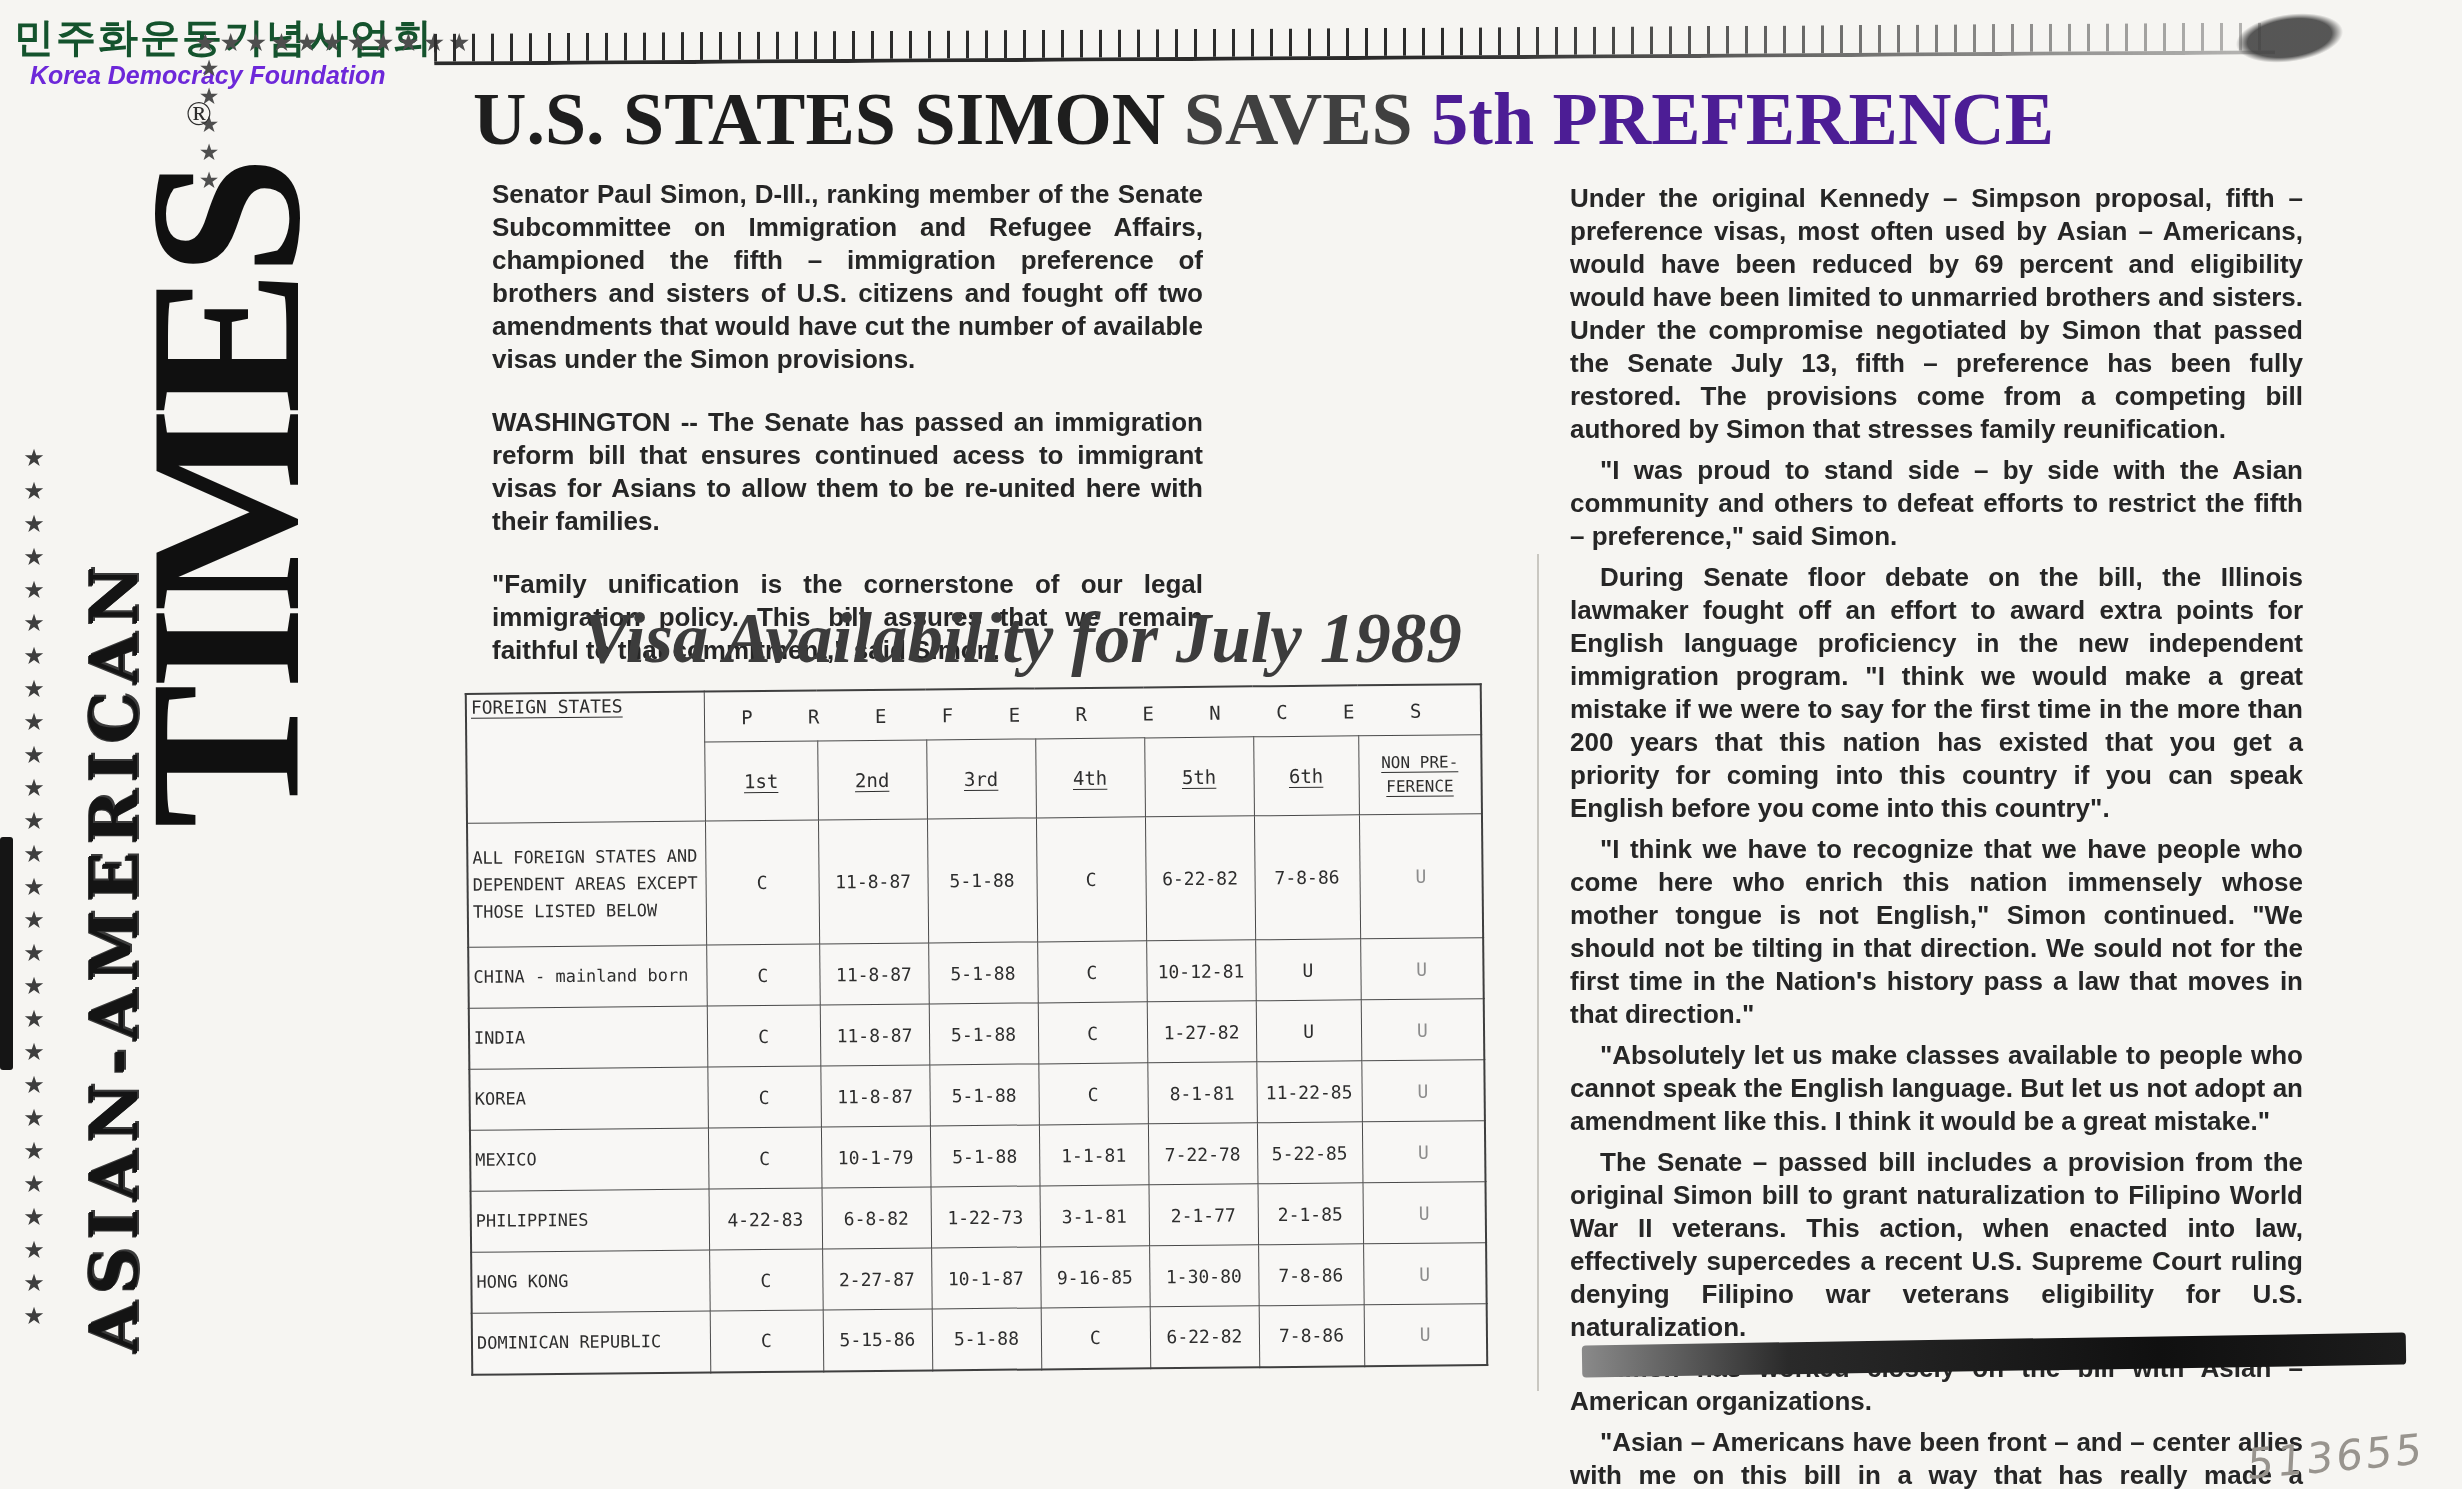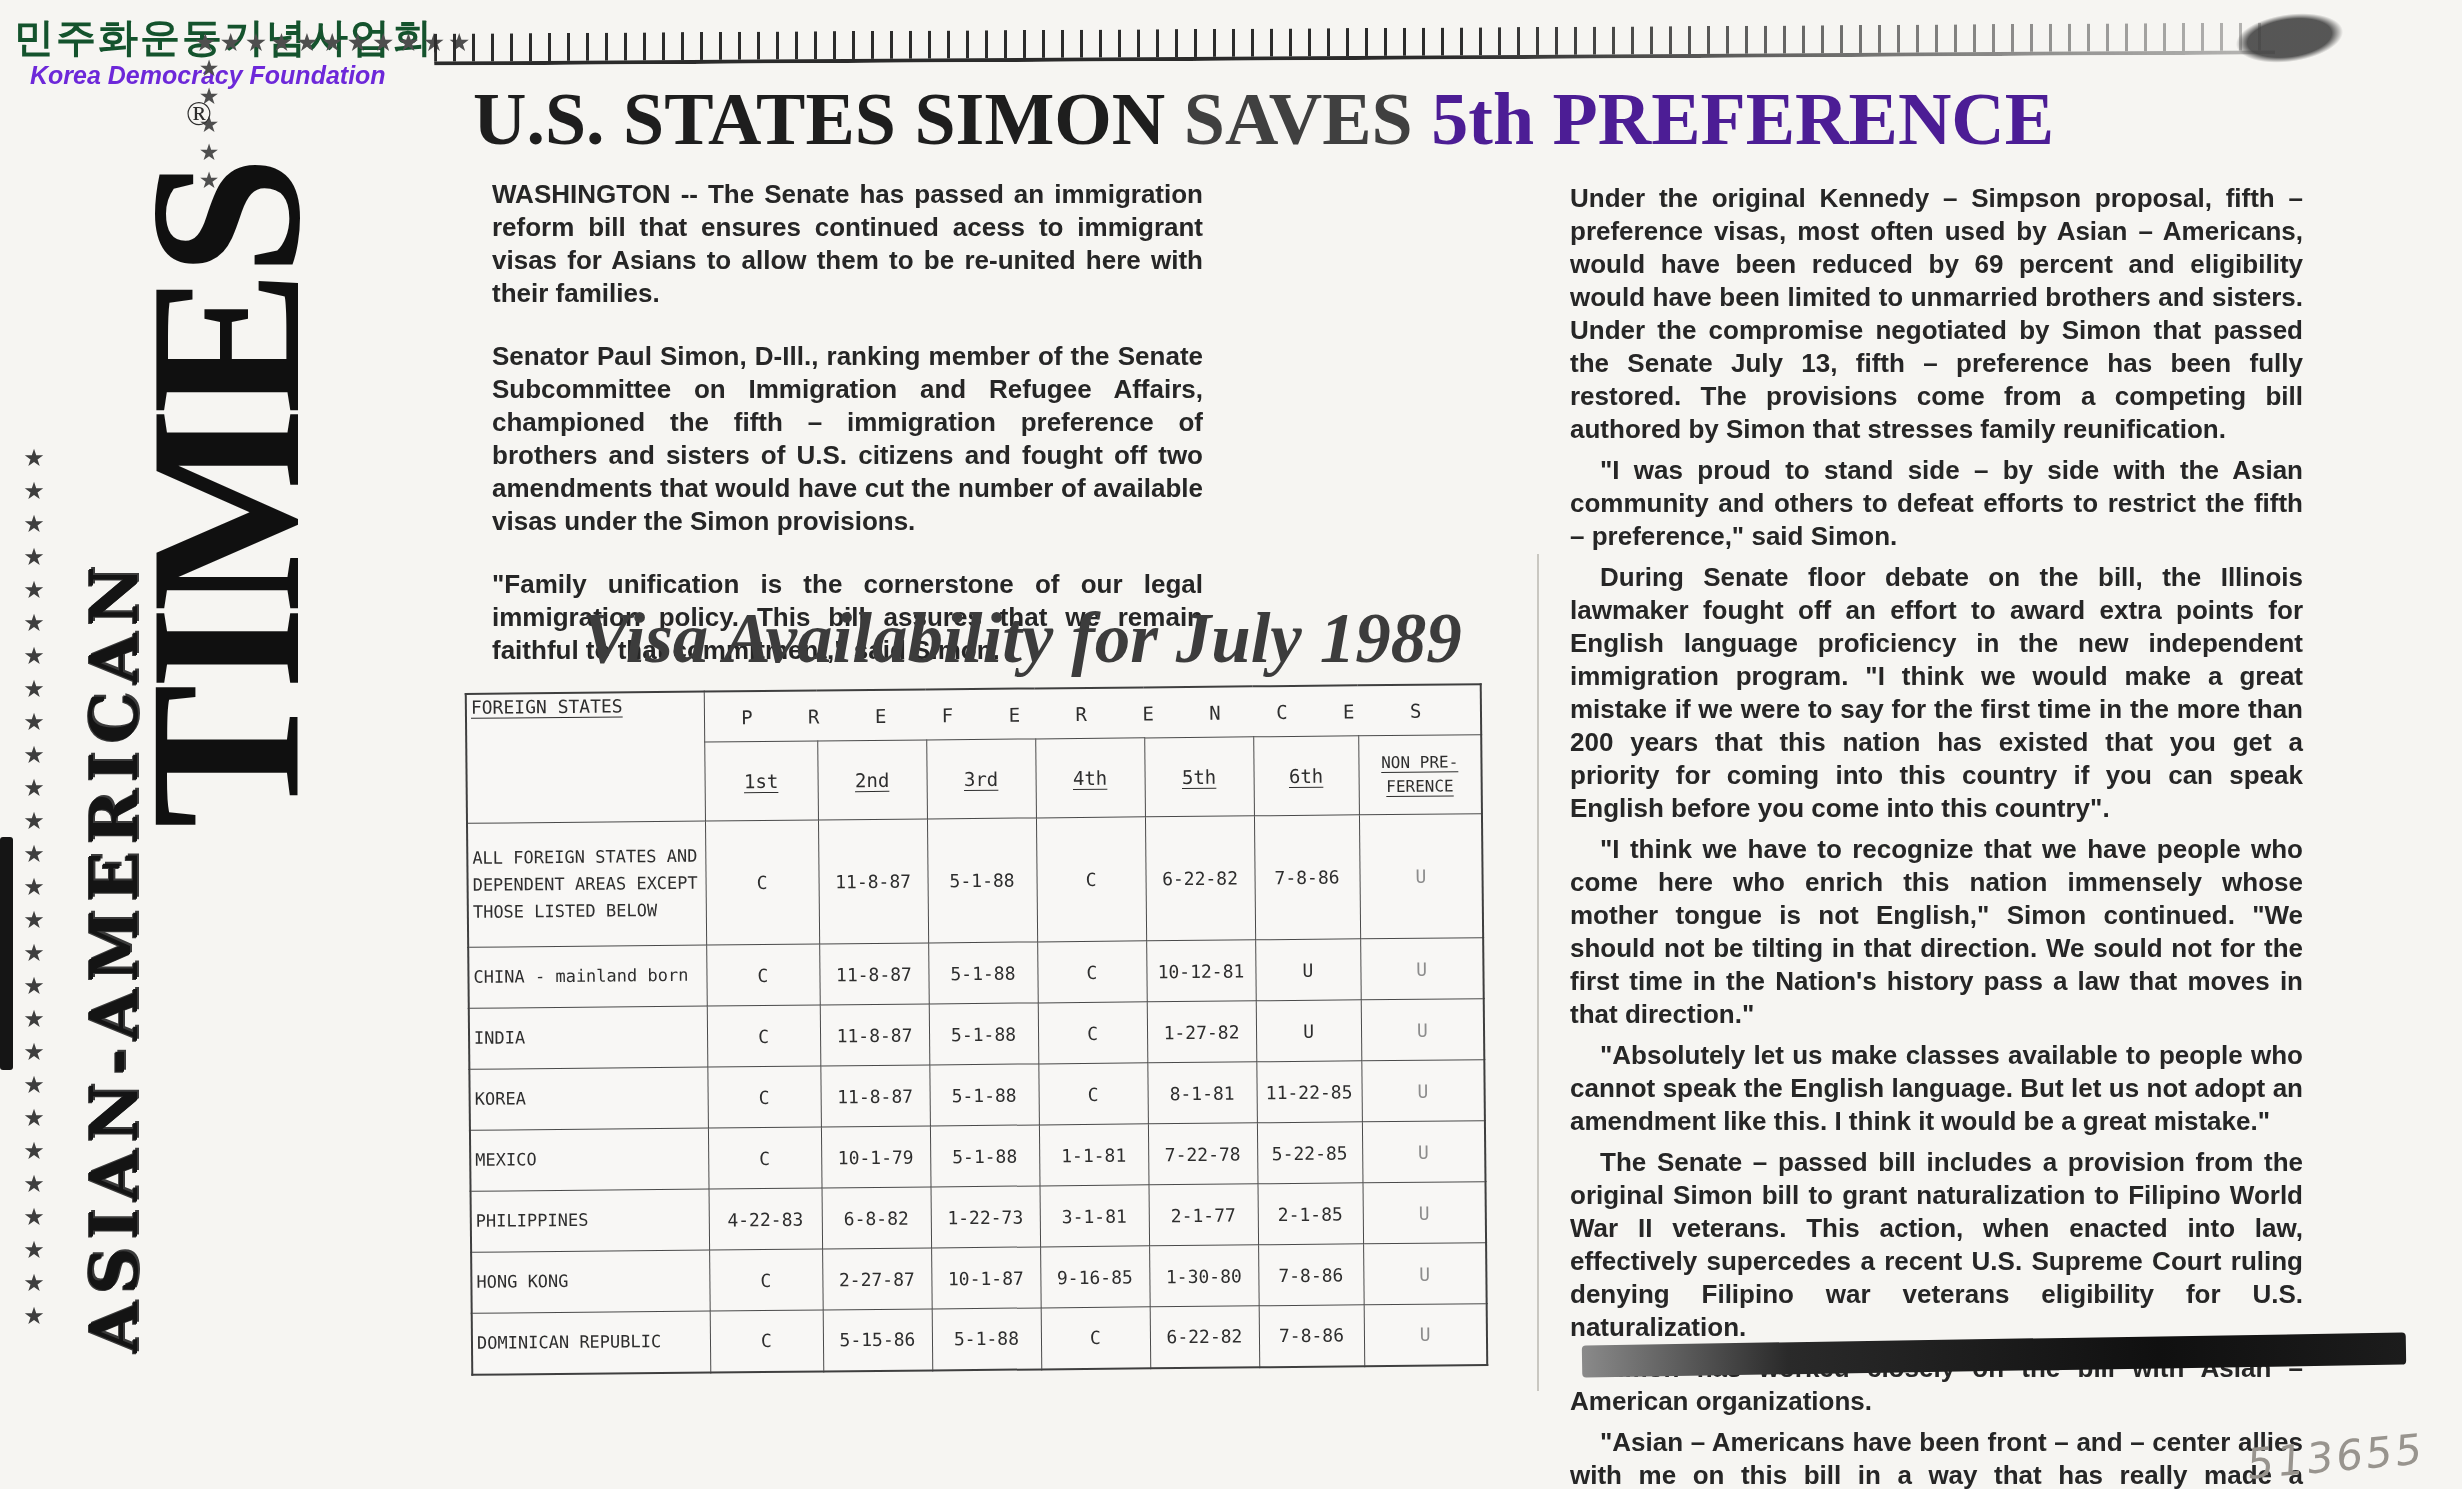--- a/index.html
+++ b/index.html
@@ -156,22 +156,22 @@
   <div class="left-ink-streak"></div>
 
   <div class="coil"></div>
   <div class="coil-endmark"></div>
 
   <div class="headline">
     <span>U.S. STATES SIMON </span><span class="hl-faded">SAVES</span><span class="hl-dark3"> 5th PREFERENCE</span>
   </div>
 
   <div class="body-col col-left">
+    <p>Senator Paul Simon, D-Ill., ranking member of the Senate Subcommittee on Immigration and Refugee Affairs, championed the fifth – immigration preference of brothers and sisters of U.S. citizens and fought off two amendments that would have cut the number of available visas under the Simon provisions.</p>
     <p>WASHINGTON -- The Senate has passed an immigration reform bill that ensures continued acess to immigrant visas for Asians to allow them to be re-united here with their families.</p>
-    <p>Senator Paul Simon, D-Ill., ranking member of the Senate Subcommittee on Immigration and Refugee Affairs, championed the fifth – immigration preference of brothers and sisters of U.S. citizens and fought off two amendments that would have cut the number of available visas under the Simon provisions.</p>
     <p>"Family unification is the cornerstone of our legal immigration policy. This bill assures that we remain faithful to that commitment," said Simon.</p>
   </div>
 
   <div class="visa-title">Visa Availability for July 1989</div>
 
   <div class="visa-wrap">
     <table class="visa">
       <colgroup>
         <col style="width:238px">
           <col style="width:113px">

